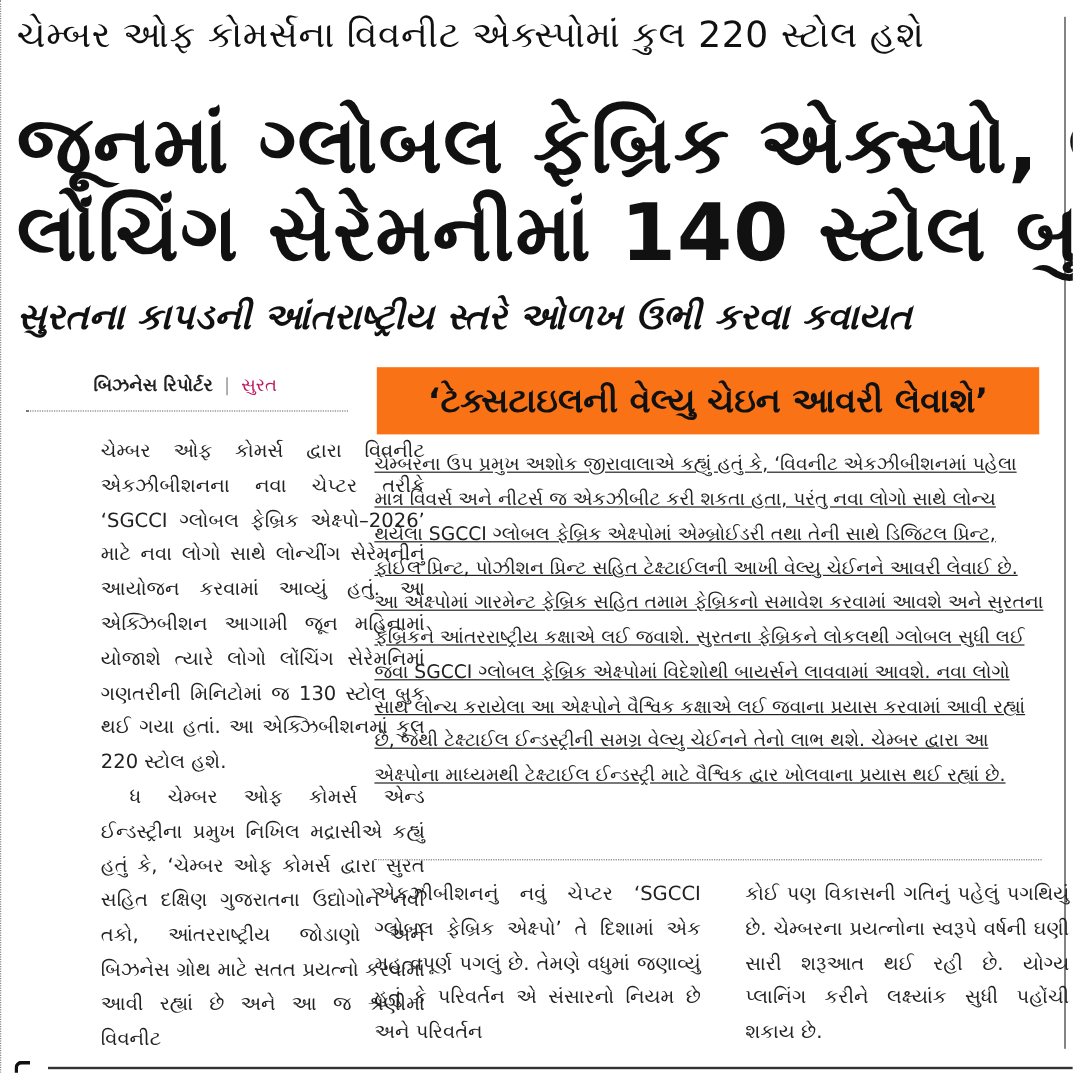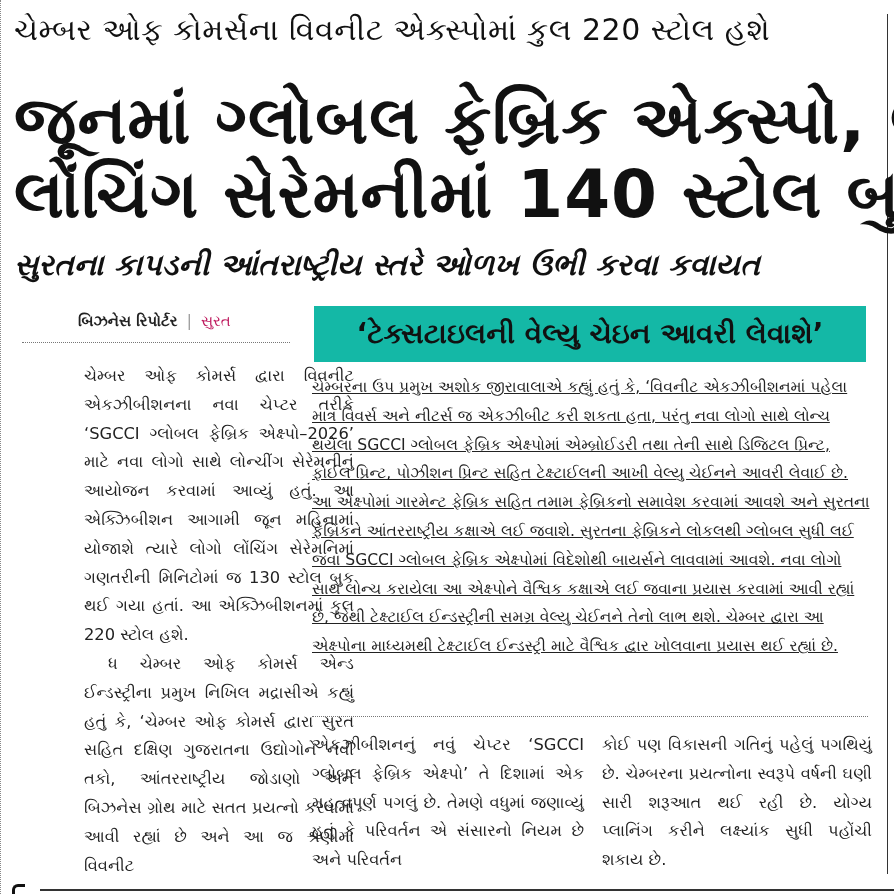--- a/index.html
+++ b/index.html
@@ -13,30 +13,30 @@
   .headline { position:absolute; left:14px; width:860px; font-size:66px; font-weight:bold;
               line-height:70px; white-space:nowrap; color:#111; letter-spacing:1px; }
   .hl1 { top:86px; }
   .hl2 { top:160px; }
   .subhead { position:absolute; left:14px; top:243px; width:860px; font-size:30px; font-weight:bold;
              line-height:44px; white-space:nowrap; color:#111;font-style:italic; }
   .byline { position:absolute; left:78px; top:312px; font-size:15px; font-weight:bold; color:#222; }
   .byline .sep { color:#999; font-weight:normal; margin:0 4px; }
   .byline .city { color:#be185d; font-weight:normal; }
   .byline-rule { position:absolute; left:22px; top:342px; width:268px; border-top:1px dotted #777; }
-  .pullquote { position:absolute; left:314px; top:306px; width:552px; height:56px; background:#14b8a6;
+  .pullquote { position:absolute; left:314px; top:306px; width:552px; height:56px; background:#f97316;
                font-size:28px; font-weight:bold; line-height:56px; text-align:center; white-space:nowrap; color:#111; }
   .col { position:absolute; font-size:16.3px; line-height:28.8px; color:#222; }
   .col-left { left:36px; top:362px; width:270px; text-align:justify;margin-left:48px; }
   .col-left p { margin:0; }
   .col-right { left:312px; top:373px; width:560px; font-size:15.6px; line-height:28.8px;text-decoration:underline; }
   .col-right p { margin:0; }
   .mid-rule { position:absolute; left:312px; top:716px; width:556px; border-top:1px dotted #777; }
   .col-r1 { left:312px; top:731px; width:272px; text-align:justify; }
-  .col-r2 { left:602px; top:731px; width:270px; text-align:justify; }
+  .col-r2 { left:621px; top:731px; width:270px; text-align:justify; }
   .bottom-rule { position:absolute; left:40px; top:889px; width:854px; height:2px; background:#333; }
   .bottom-mark { position:absolute; left:12px; top:884px; width:10px; height:10px;
                  border-top:3px solid #111; border-left:3px solid #111; border-radius:6px 0 0 0; }
 </style>
 </head>
 <body>
 
 <div class="left-edge"></div>
 <div class="right-rule"></div>
 

